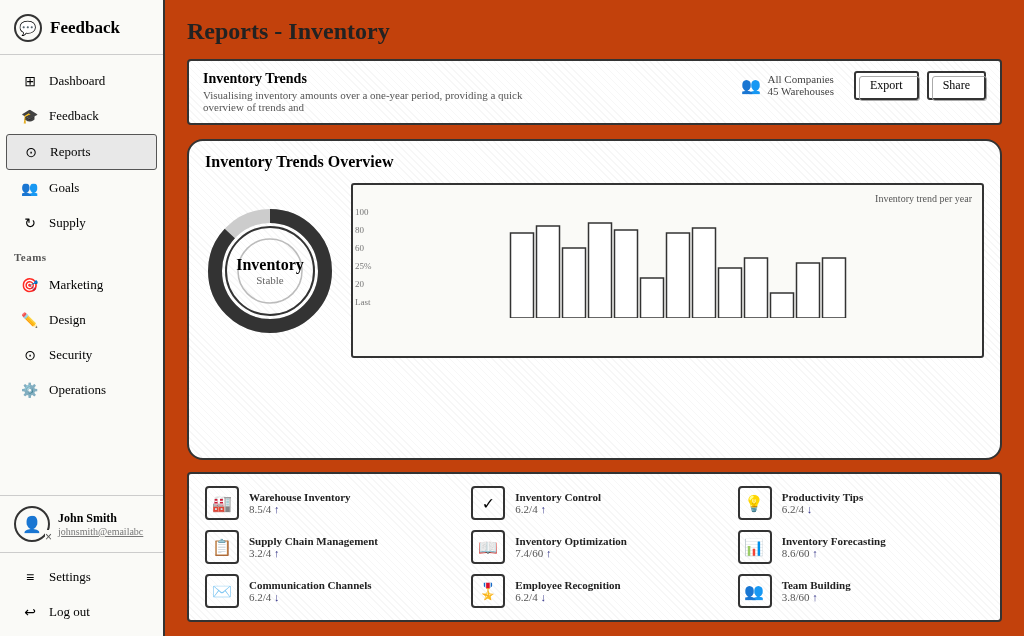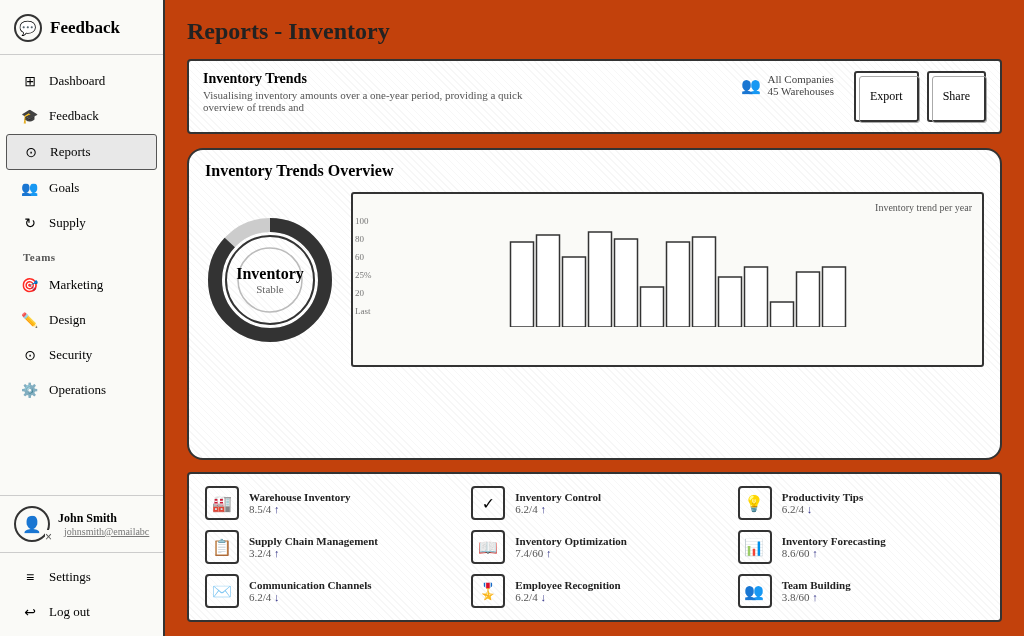--- a/index.html
+++ b/index.html
@@ -71,21 +71,21 @@
     }
     .sidebar-item-label {
       font-size: 13px;
       font-family: cursive;
     }
 
     .sidebar-section-title {
       font-size: 11px;
       font-weight: 700;
       color: #555;
-      padding: 10px 23px 4px;
+      padding: 10px 14px 4px;
       letter-spacing: 0.5px;
       font-family: cursive;
     }
 
     .sidebar-user {
       padding: 10px 14px;
       border-top: 1px solid #ccc;
       display: flex;
       align-items: center;
       gap: 8px;
@@ -102,21 +102,21 @@
     .sidebar-avatar::after {
       content: '×';
       position: absolute;
       bottom: -4px; right: -4px;
       font-size: 12px;
       color: #555;
       background: #fafaf7;
     }
     .sidebar-user-info { display: flex; flex-direction: column; }
     .sidebar-user-name { font-size: 12px; font-weight: 700; font-family: cursive; }
-    .sidebar-user-email { font-size: 10px; color: #777; font-family: cursive; text-decoration: underline; margin-left: 6px; }
+    .sidebar-user-email { font-size: 10px; color: #777; font-family: cursive; text-decoration: underline; }
 
     .sidebar-bottom {
       border-top: 1px solid #ccc;
       padding: 6px 0;
     }
 
     
     #main {
       flex: 1;
       display: flex;
@@ -158,21 +158,21 @@
       color: #444;
       font-family: cursive;
       margin: 0 20px;
       padding-top: 2px;
     }
     .top-card-meta-icon { font-size: 16px; }
     .top-card-actions { display: flex; gap: 8px; }
     .btn-sketchy {
       border: 2px solid #333;
       border-radius: 3px;
-      padding: 16px 14px;
+      padding: 5px 14px;
       background: #fff;
       font-family: cursive;
       font-size: 12px;
       cursor: pointer;
       position: relative;
     }
     .btn-sketchy::after {
       content: '';
       position: absolute;
       top: 3px; left: 3px; right: -3px; bottom: -3px;

